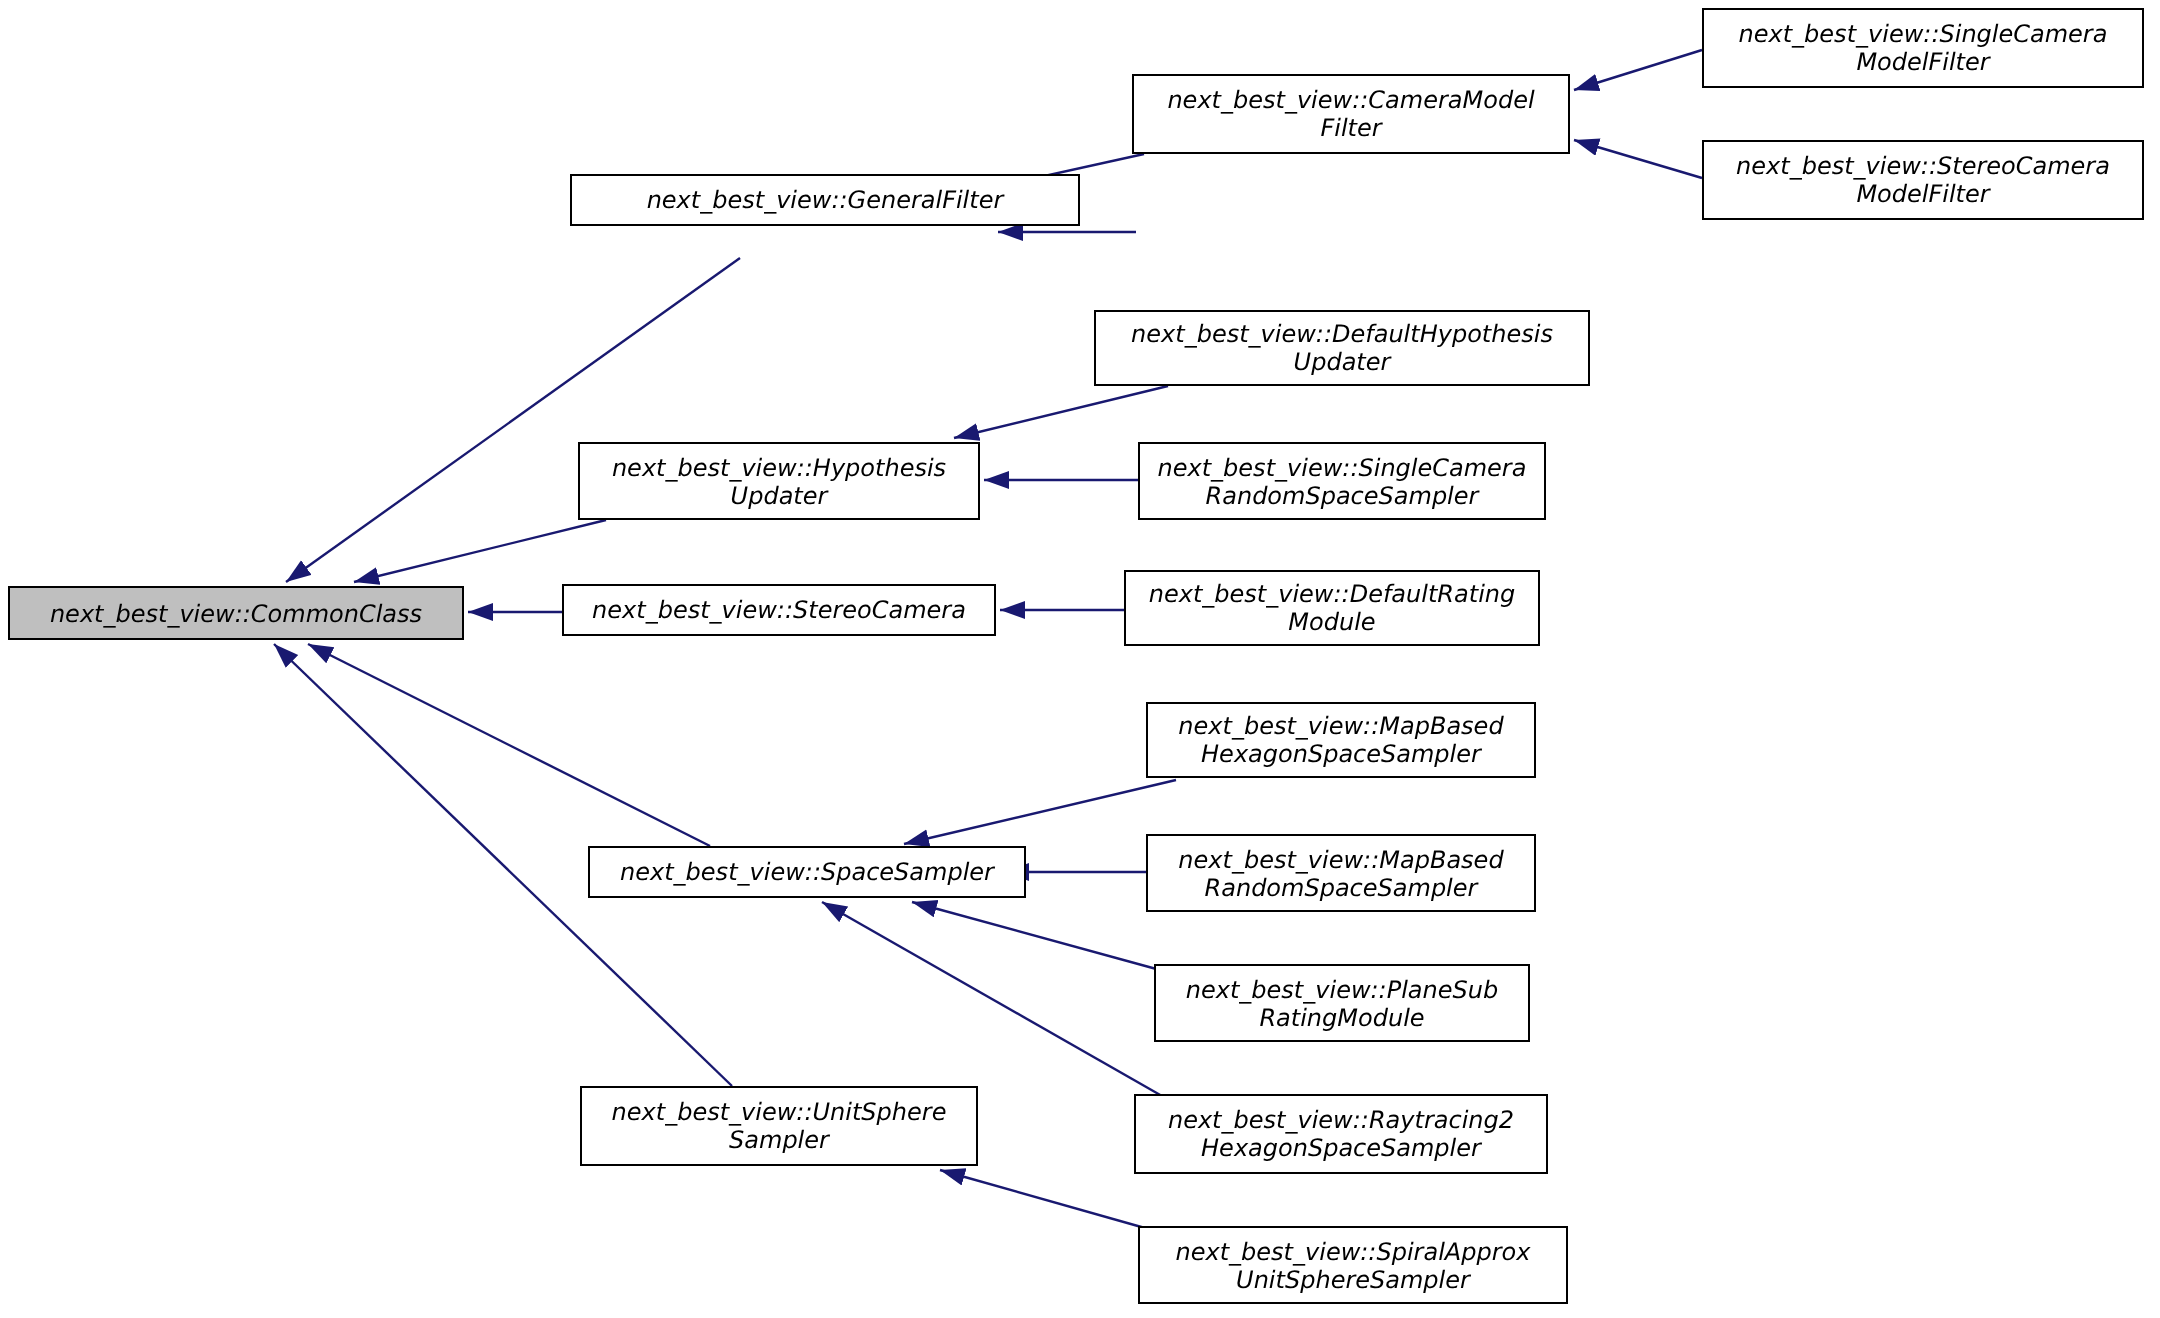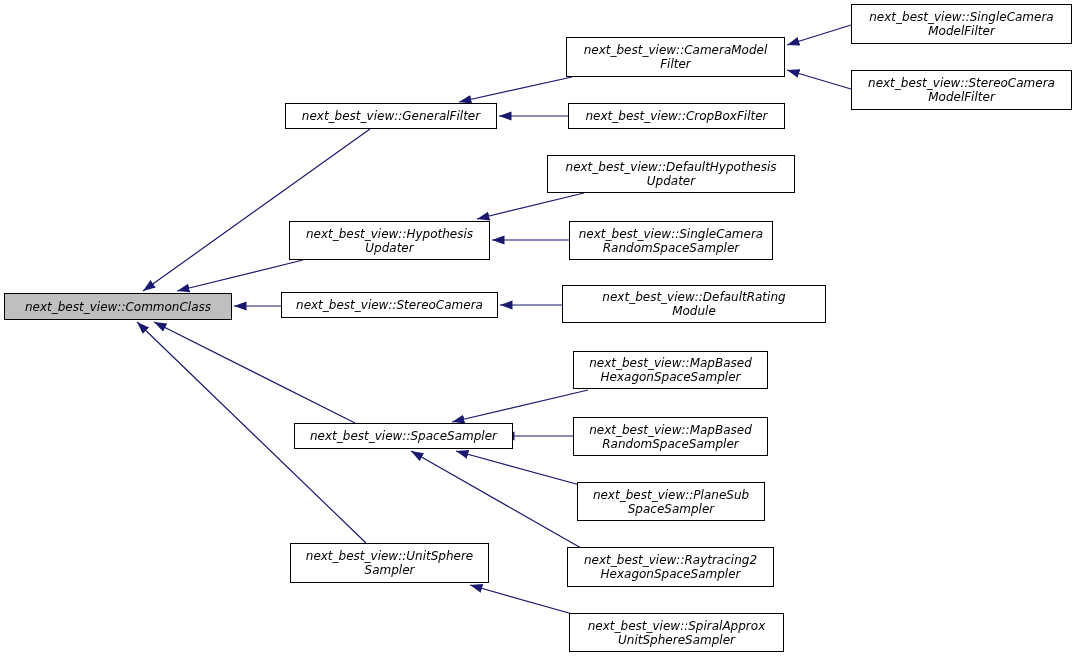--- a/index.html
+++ b/index.html
@@ -78,21 +78,21 @@
     <line x1="573" y1="436" x2="502" y2="436" marker-end="url(#arrow)"></line>
     <line x1="580" y1="485" x2="456" y2="451" marker-end="url(#arrow)"></line>
     <line x1="581" y1="548" x2="411" y2="451" marker-end="url(#arrow)"></line>
     <line x1="576" y1="615" x2="470" y2="585" marker-end="url(#arrow)"></line>
   </svg>
 
   <div class="node highlight" style="left:4px;top:293px;width:228px;height:27px">
     <span>next_best_view::CommonClass</span>
   </div>
 
-  <div class="node" style="left:285px;top:103px;width:212px;height:26px">
+  <div class="node" style="left:285px;top:87px;width:255px;height:26px">
     <span>next_best_view::GeneralFilter</span>
   </div>
 
   <div class="node" style="left:289px;top:221px;width:201px;height:39px">
     <span>next_best_view::Hypothesis</span>
     <span>Updater</span>
   </div>
 
   <div class="node" style="left:281px;top:292px;width:217px;height:26px">
     <span>next_best_view::StereoCamera</span>
@@ -105,52 +105,49 @@
   <div class="node" style="left:566px;top:37px;width:219px;height:40px">
     <span>next_best_view::CameraModel</span>
     <span>Filter</span>
   </div>
 
   <div class="node" style="left:290px;top:543px;width:199px;height:40px">
     <span>next_best_view::UnitSphere</span>
     <span>Sampler</span>
   </div>
 
-  <div class="node" style="left:568px;top:103px;width:217px;height:26px">
-    <span>next_best_view::CropBoxFilter</span>
-  </div>
 
   <div class="node" style="left:547px;top:155px;width:248px;height:38px">
     <span>next_best_view::DefaultHypothesis</span>
     <span>Updater</span>
   </div>
 
   <div class="node" style="left:569px;top:221px;width:204px;height:39px">
     <span>next_best_view::SingleCamera</span>
     <span>RandomSpaceSampler</span>
   </div>
 
-  <div class="node" style="left:562px;top:285px;width:264px;height:38px">
+  <div class="node" style="left:562px;top:285px;width:208px;height:38px">
     <span>next_best_view::DefaultRating</span>
     <span>Module</span>
   </div>
 
   <div class="node" style="left:573px;top:351px;width:195px;height:38px">
     <span>next_best_view::MapBased</span>
     <span>HexagonSpaceSampler</span>
   </div>
 
   <div class="node" style="left:573px;top:417px;width:195px;height:39px">
     <span>next_best_view::MapBased</span>
     <span>RandomSpaceSampler</span>
   </div>
 
   <div class="node" style="left:577px;top:482px;width:188px;height:39px">
     <span>next_best_view::PlaneSub</span>
-    <span>SpaceSampler</span>
+    <span>RatingModule</span>
   </div>
 
   <div class="node" style="left:567px;top:547px;width:207px;height:40px">
     <span>next_best_view::Raytracing2</span>
     <span>HexagonSpaceSampler</span>
   </div>
 
   <div class="node" style="left:569px;top:613px;width:215px;height:39px">
     <span>next_best_view::SpiralApprox</span>
     <span>UnitSphereSampler</span>

